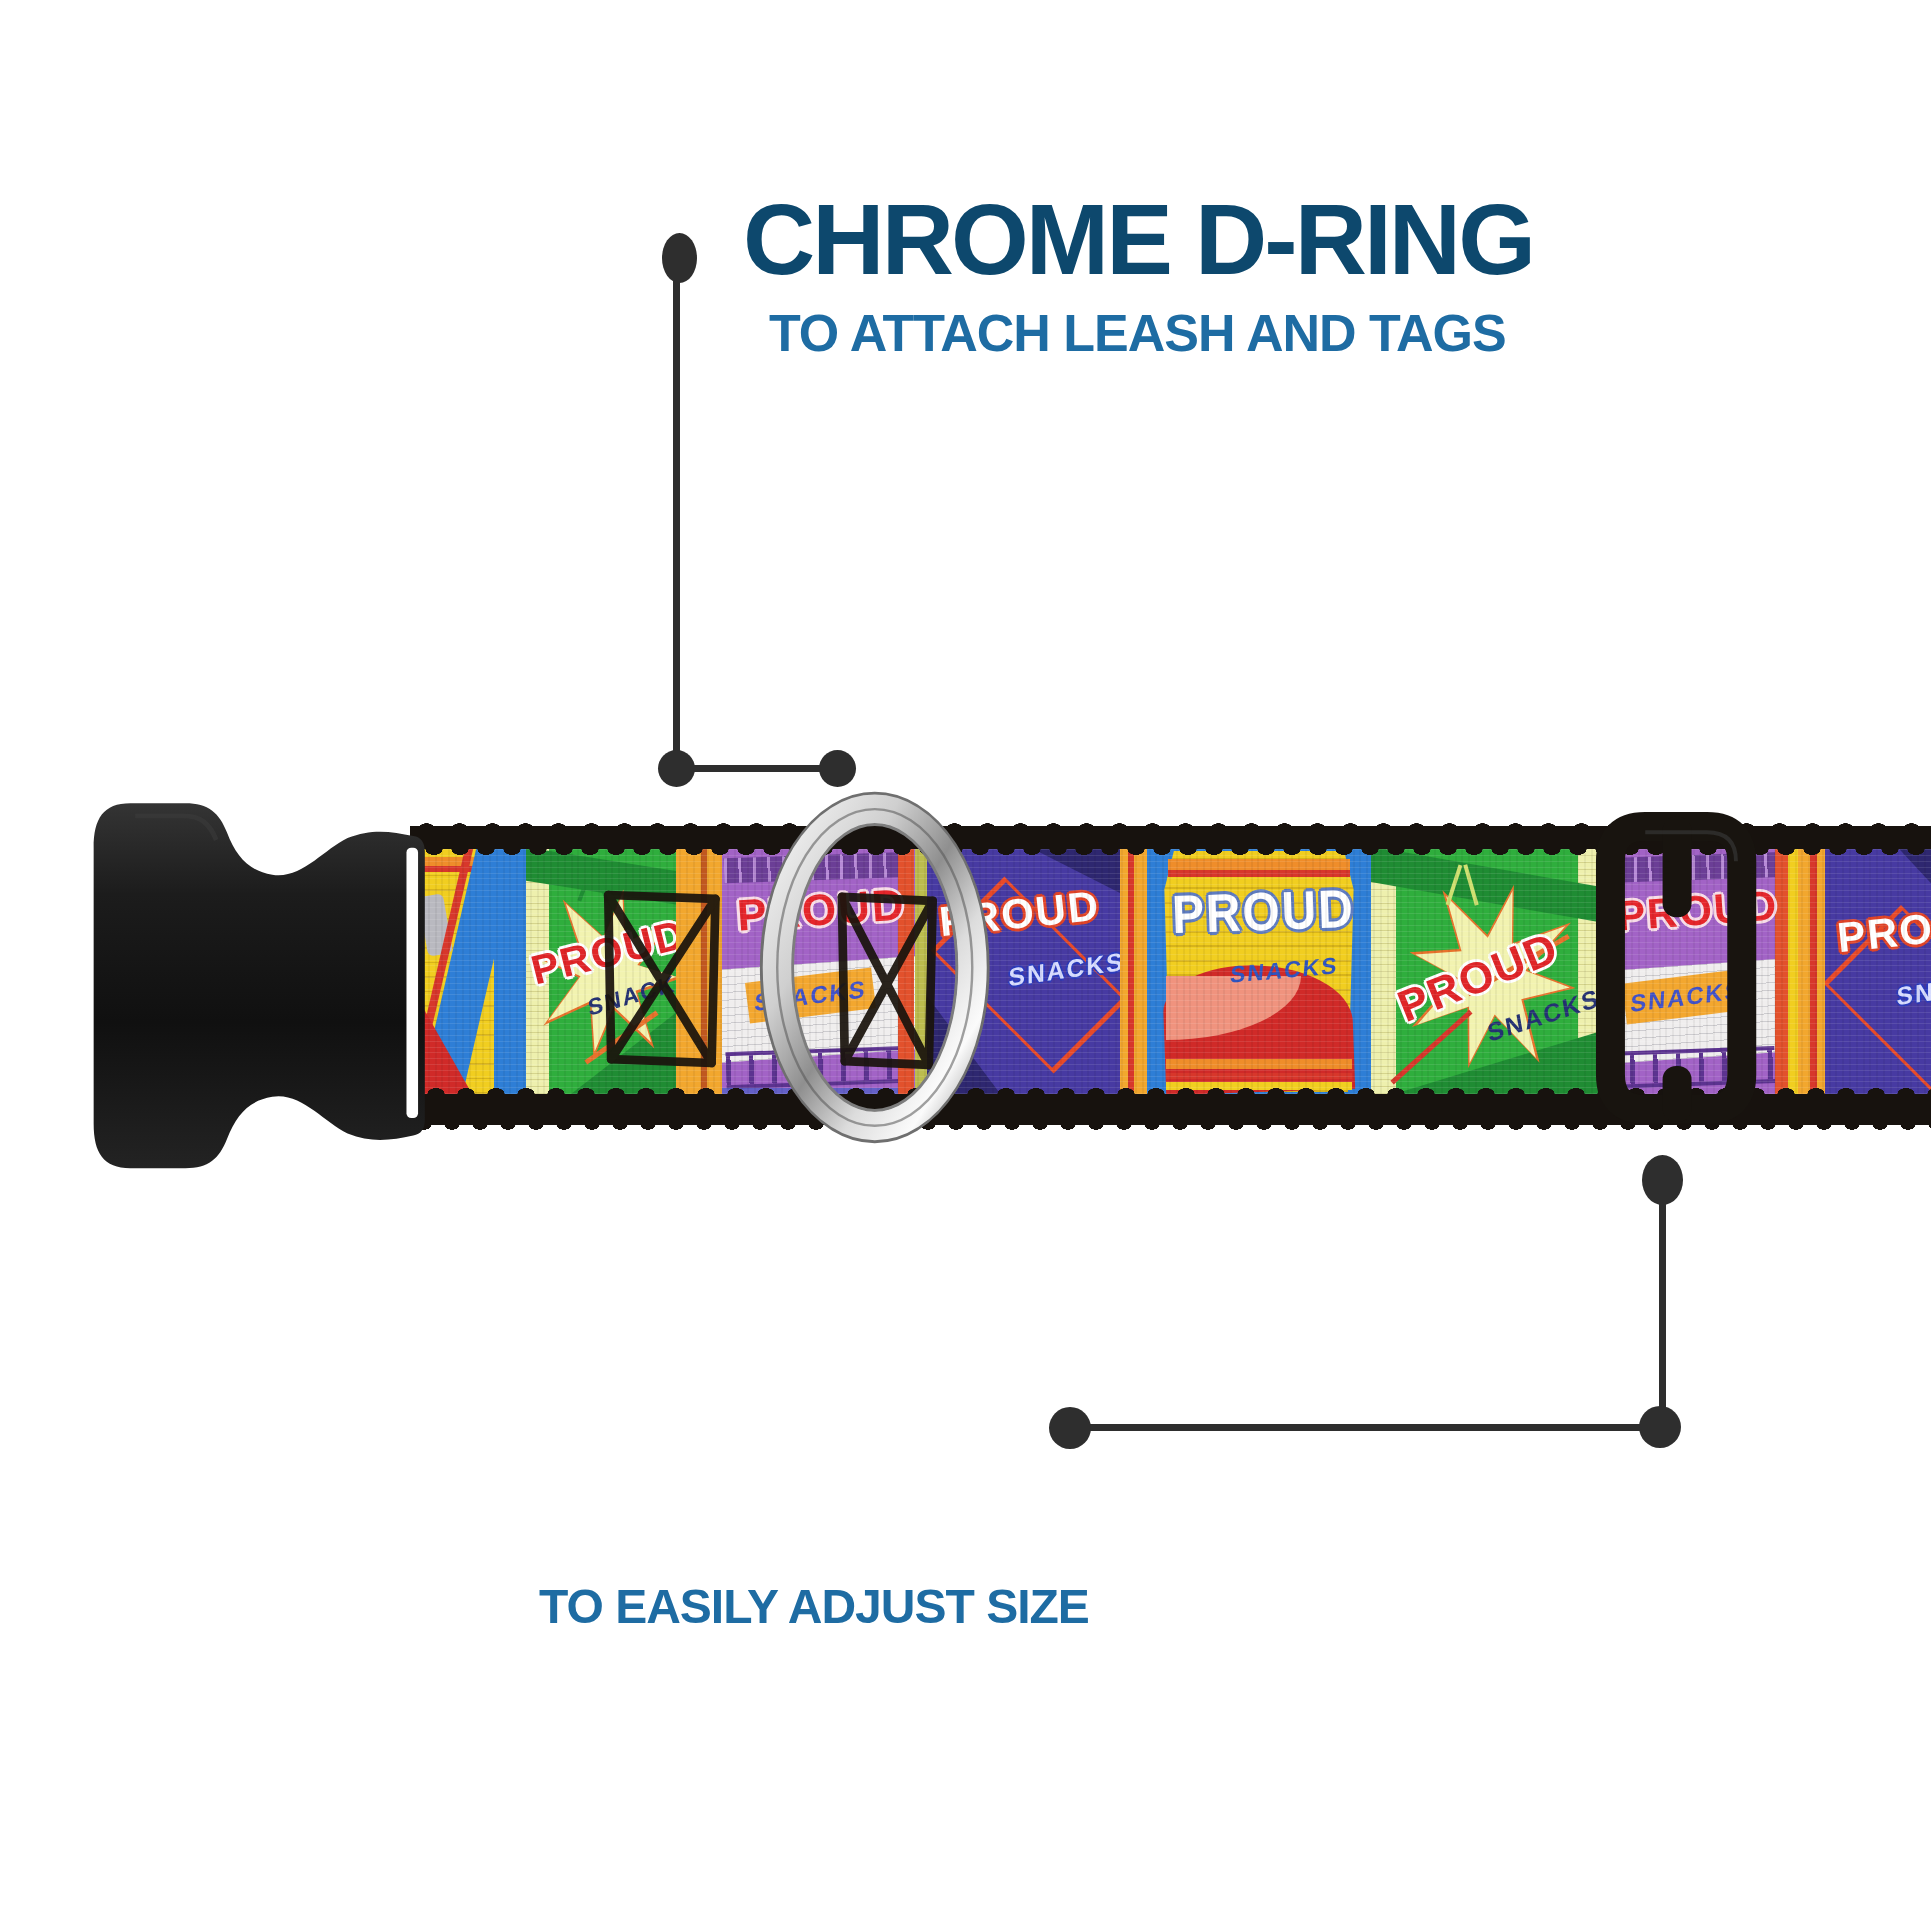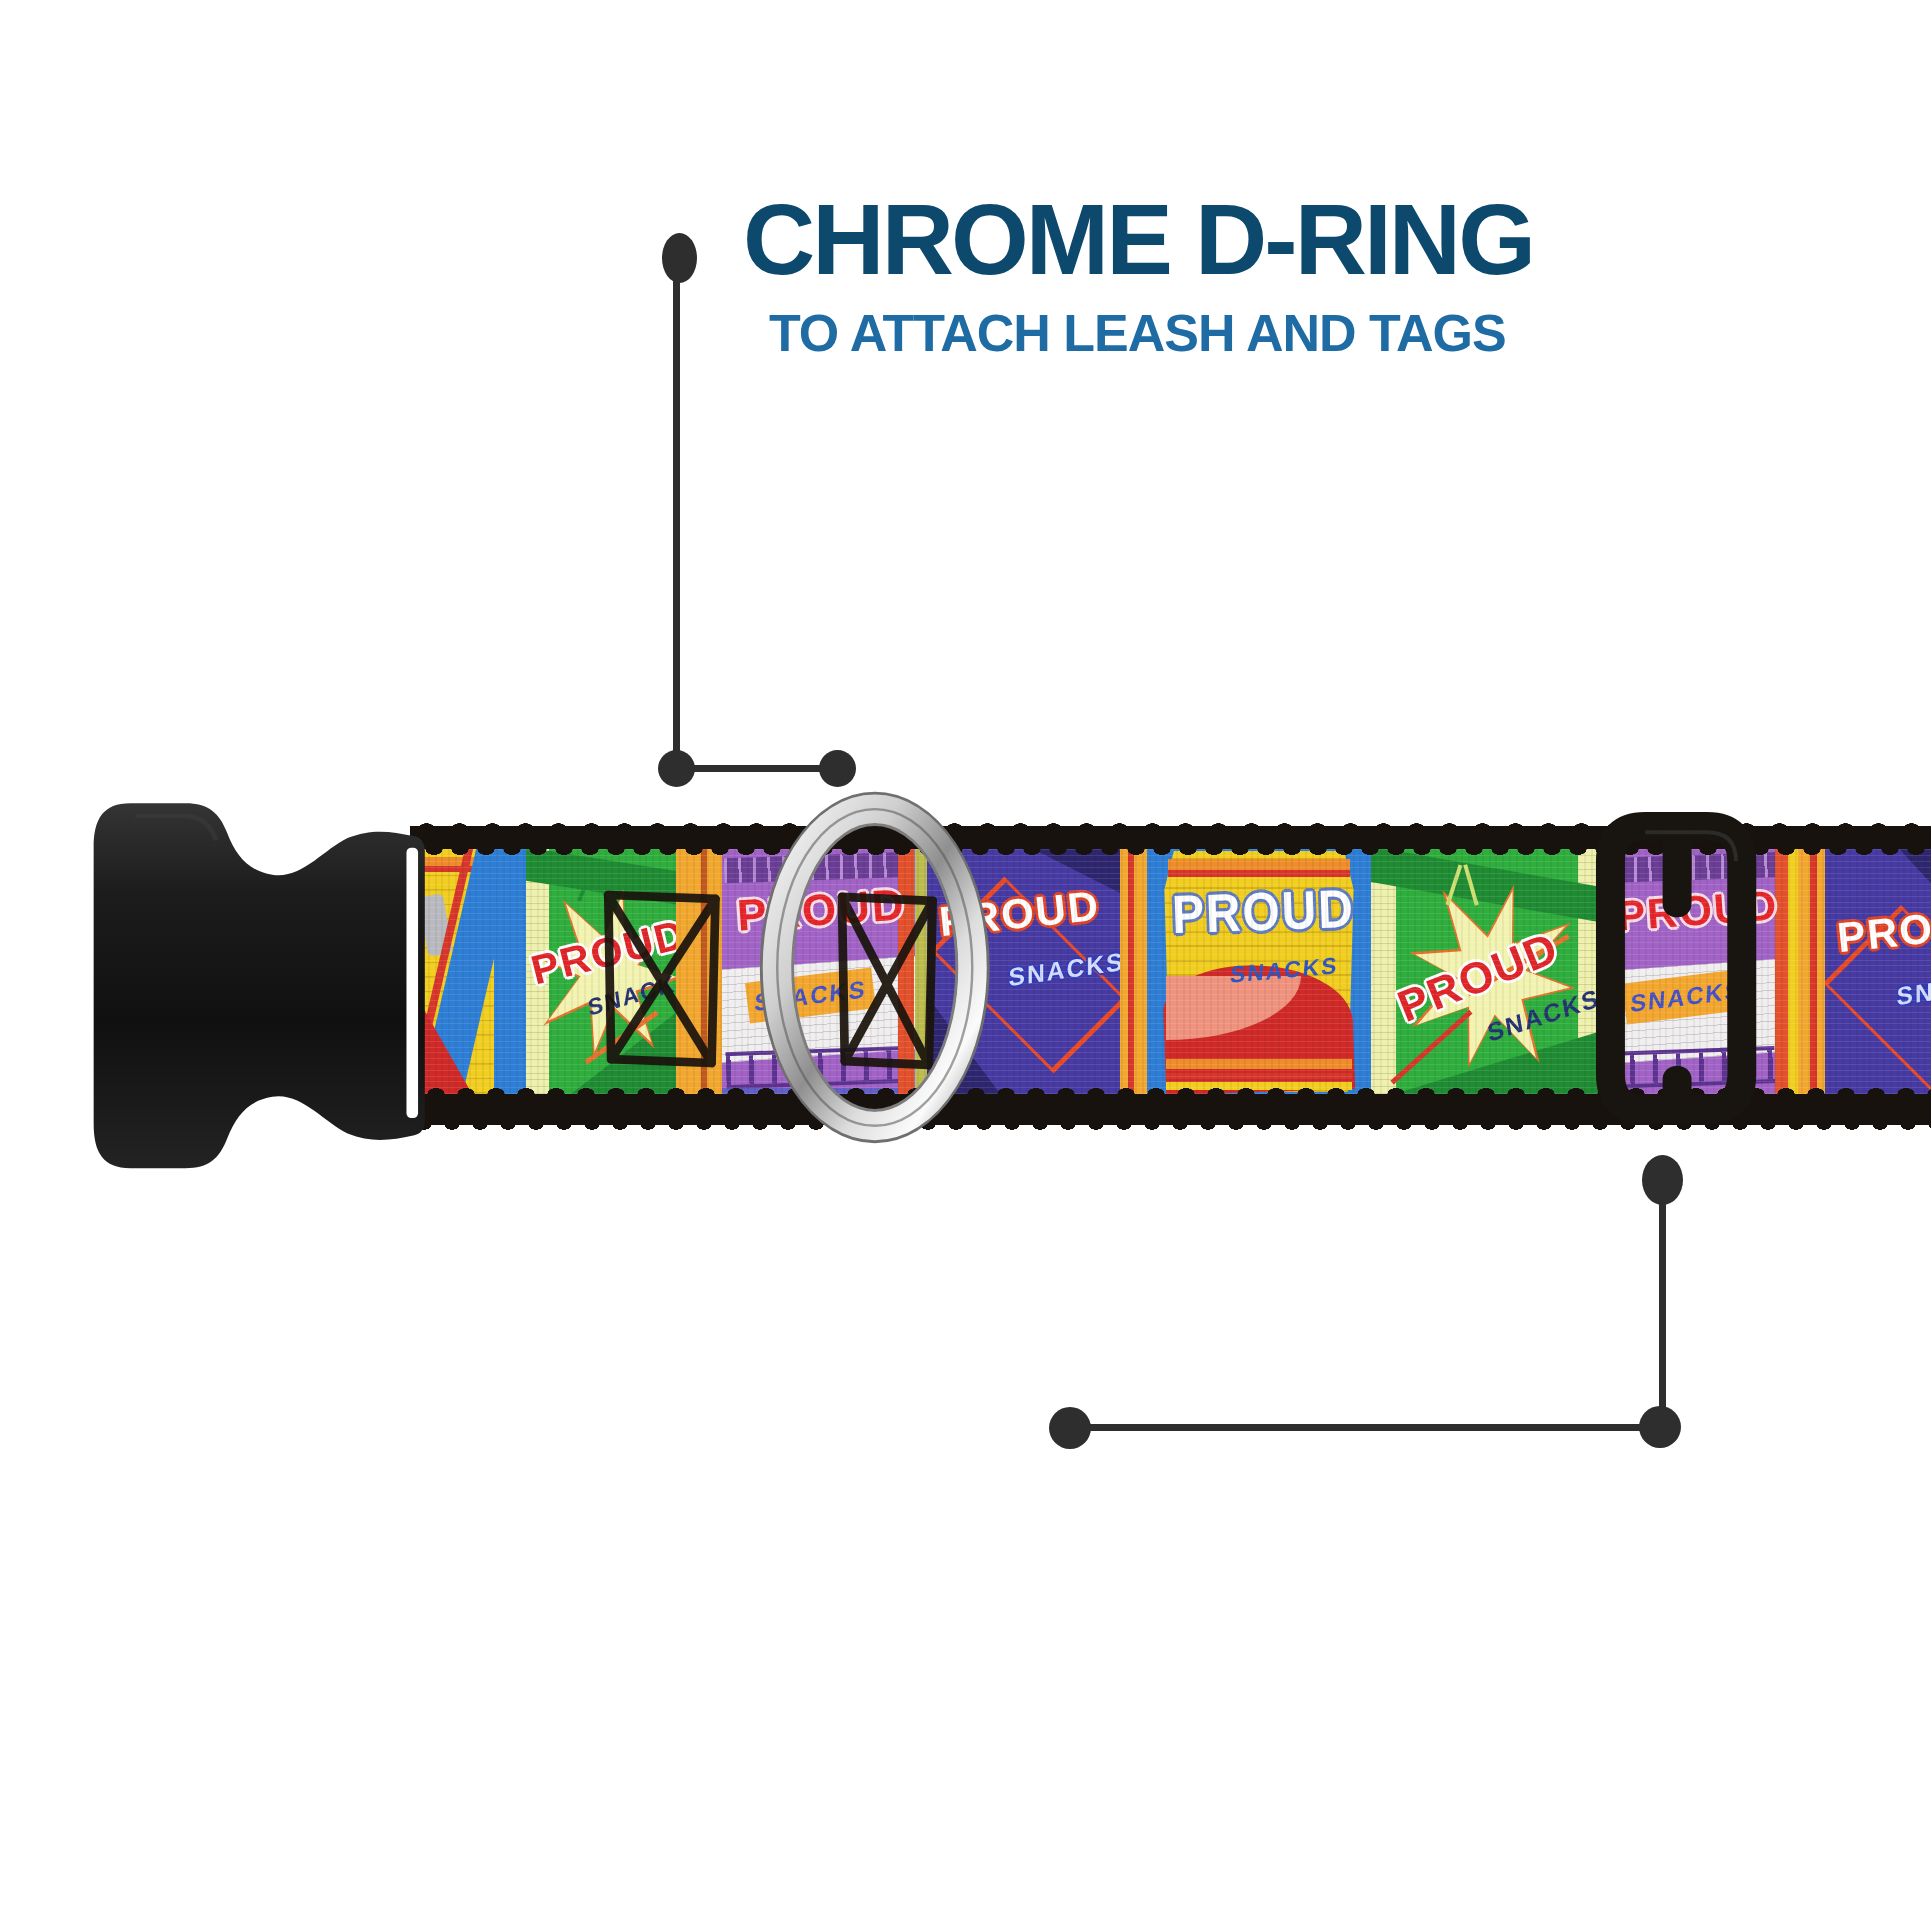--- a/index.html
+++ b/index.html
@@ -59,20 +59,21 @@
   <div class="cdot" style="left:658px;top:750px;width:37px;height:37px;"></div>
   <div class="cline" style="left:677px;top:765px;width:160px;height:6.8px;"></div>
   <div class="cdot" style="left:819px;top:750px;width:37px;height:37px;"></div>
 
   <div class="cdot" style="left:1642px;top:1155px;width:41px;height:50px;"></div>
   <div class="cline" style="left:1659px;top:1195px;width:6.8px;height:232px;"></div>
   <div class="cdot" style="left:1639px;top:1406px;width:42px;height:42px;"></div>
   <div class="cline" style="left:1072px;top:1424px;width:589px;height:6.8px;"></div>
   <div class="cdot" style="left:1049px;top:1407px;width:42px;height:42px;"></div>
 
+  <div class="sub-title" style="left:539px;top:1583px;font-size:48px;">TO EASILY ADJUST SIZE</div>
 
   <div id="band"></div>
   <div class="fuzz-top"></div>
   <div class="fuzz-bot"></div>
 
   <div id="strip">
 
     <div class="seg" style="left:0;width:73px;background:#f1ce20;
          background-image:repeating-linear-gradient(0deg,rgba(150,110,10,.28) 0 1.9px,transparent 1.9px 14.5px);">
       <div class="dec" style="left:0;top:7.7px;width:100%;height:9.7px;background:#ef8d2a;"></div>

